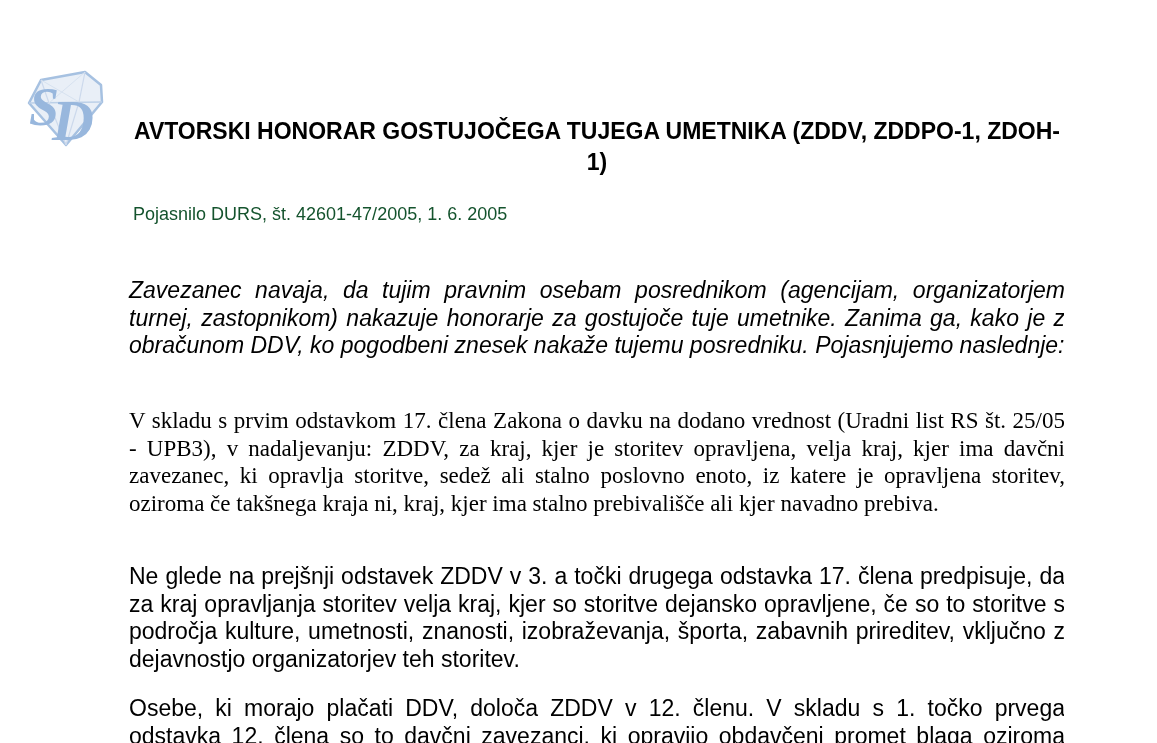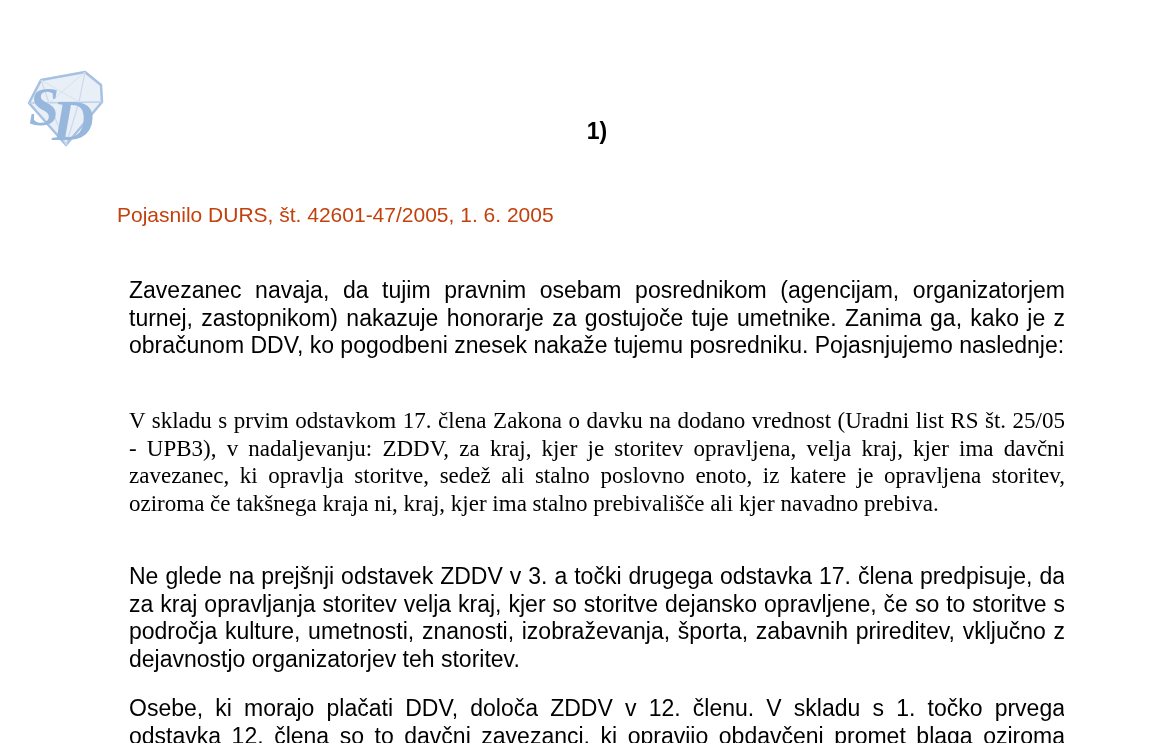--- a/index.html
+++ b/index.html
@@ -44,39 +44,39 @@
     line-height: 31px;
     text-align: center;
     color: #000000;
   }
   .title .tline {
     display: block;
     white-space: nowrap;
   }
   .subtitle {
     position: absolute;
-    left: 117px;
+    left: 133px;
     top: 201px;
     width: 936px;
-    font-size: 21px;
+    font-size: 18px;
     line-height: 27.5px;
-    color: #c2410c;
+    color: #14532d;
     white-space: nowrap;
   }
   .para {
     position: absolute;
     left: 129px;
     width: 936px;
     margin: 0;
     font-size: 23px;
     line-height: 27.5px;
     text-align: justify;
     color: #000000;
   }
-  .para.italic { }
+  .para.italic { font-style: italic; }
   .para.cut-continues { text-align-last: justify; }
   .p1 { top: 277px; }
   .p2 { top: 407px; font-family: Liberation Serif, serif; }
   .p3 { top: 563px; }
   .p4 { top: 695px; }
 </style>
 </head>
 <body>
 
 <div class="page">
@@ -89,20 +89,21 @@
         <polyline points="15,12 23,35 40,77" fill="none" stroke="#ccd9ec" stroke-width="1.2"></polyline>
         <polyline points="59,4 53,34 40,77" fill="none" stroke="#ccd9ec" stroke-width="1.2"></polyline>
         <polyline points="15,12 53,34" fill="none" stroke="#d7e2f0" stroke-width="1"></polyline>
         <polyline points="59,4 23,35" fill="none" stroke="#d7e2f0" stroke-width="1"></polyline>
         <text x="3" y="57" font-family="Liberation Serif, DejaVu Serif, serif" font-size="54" font-style="italic" font-weight="bold" fill="#98b7dd">S</text>
         <text x="26" y="72" font-family="Liberation Serif, DejaVu Serif, serif" font-size="58" font-style="italic" font-weight="bold" fill="#98b7dd">D</text>
       </svg>
     </div>
 
     <h1 class="title">
+      <span class="tline">AVTORSKI HONORAR GOSTUJOČEGA TUJEGA UMETNIKA (ZDDV, ZDDPO-1, ZDOH-</span>
       <span class="tline">1)</span>
     </h1>
 
     <div class="subtitle">Pojasnilo DURS, št. 42601-47/2005, 1. 6. 2005</div>
 
     <p class="para italic p1">Zavezanec navaja, da tujim pravnim osebam posrednikom (agencijam, organizatorjem turnej, zastopnikom) nakazuje honorarje za gostujoče tuje umetnike. Zanima ga, kako je z obračunom DDV, ko pogodbeni znesek nakaže tujemu posredniku. Pojasnjujemo naslednje:</p>
 
     <p class="para p2">V skladu s prvim odstavkom 17. člena Zakona o davku na dodano vrednost (Uradni list RS št. 25/05 - UPB3), v nadaljevanju: ZDDV, za kraj, kjer je storitev opravljena, velja kraj, kjer ima davčni zavezanec, ki opravlja storitve, sedež ali stalno poslovno enoto, iz katere je opravljena storitev, oziroma če takšnega kraja ni, kraj, kjer ima stalno prebivališče ali kjer navadno prebiva.</p>
 
     <p class="para p3">Ne glede na prejšnji odstavek ZDDV v 3. a točki drugega odstavka 17. člena predpisuje, da za kraj opravljanja storitev velja kraj, kjer so storitve dejansko opravljene, če so to storitve s področja kulture, umetnosti, znanosti, izobraževanja, športa, zabavnih prireditev, vključno z dejavnostjo organizatorjev teh storitev.</p>

